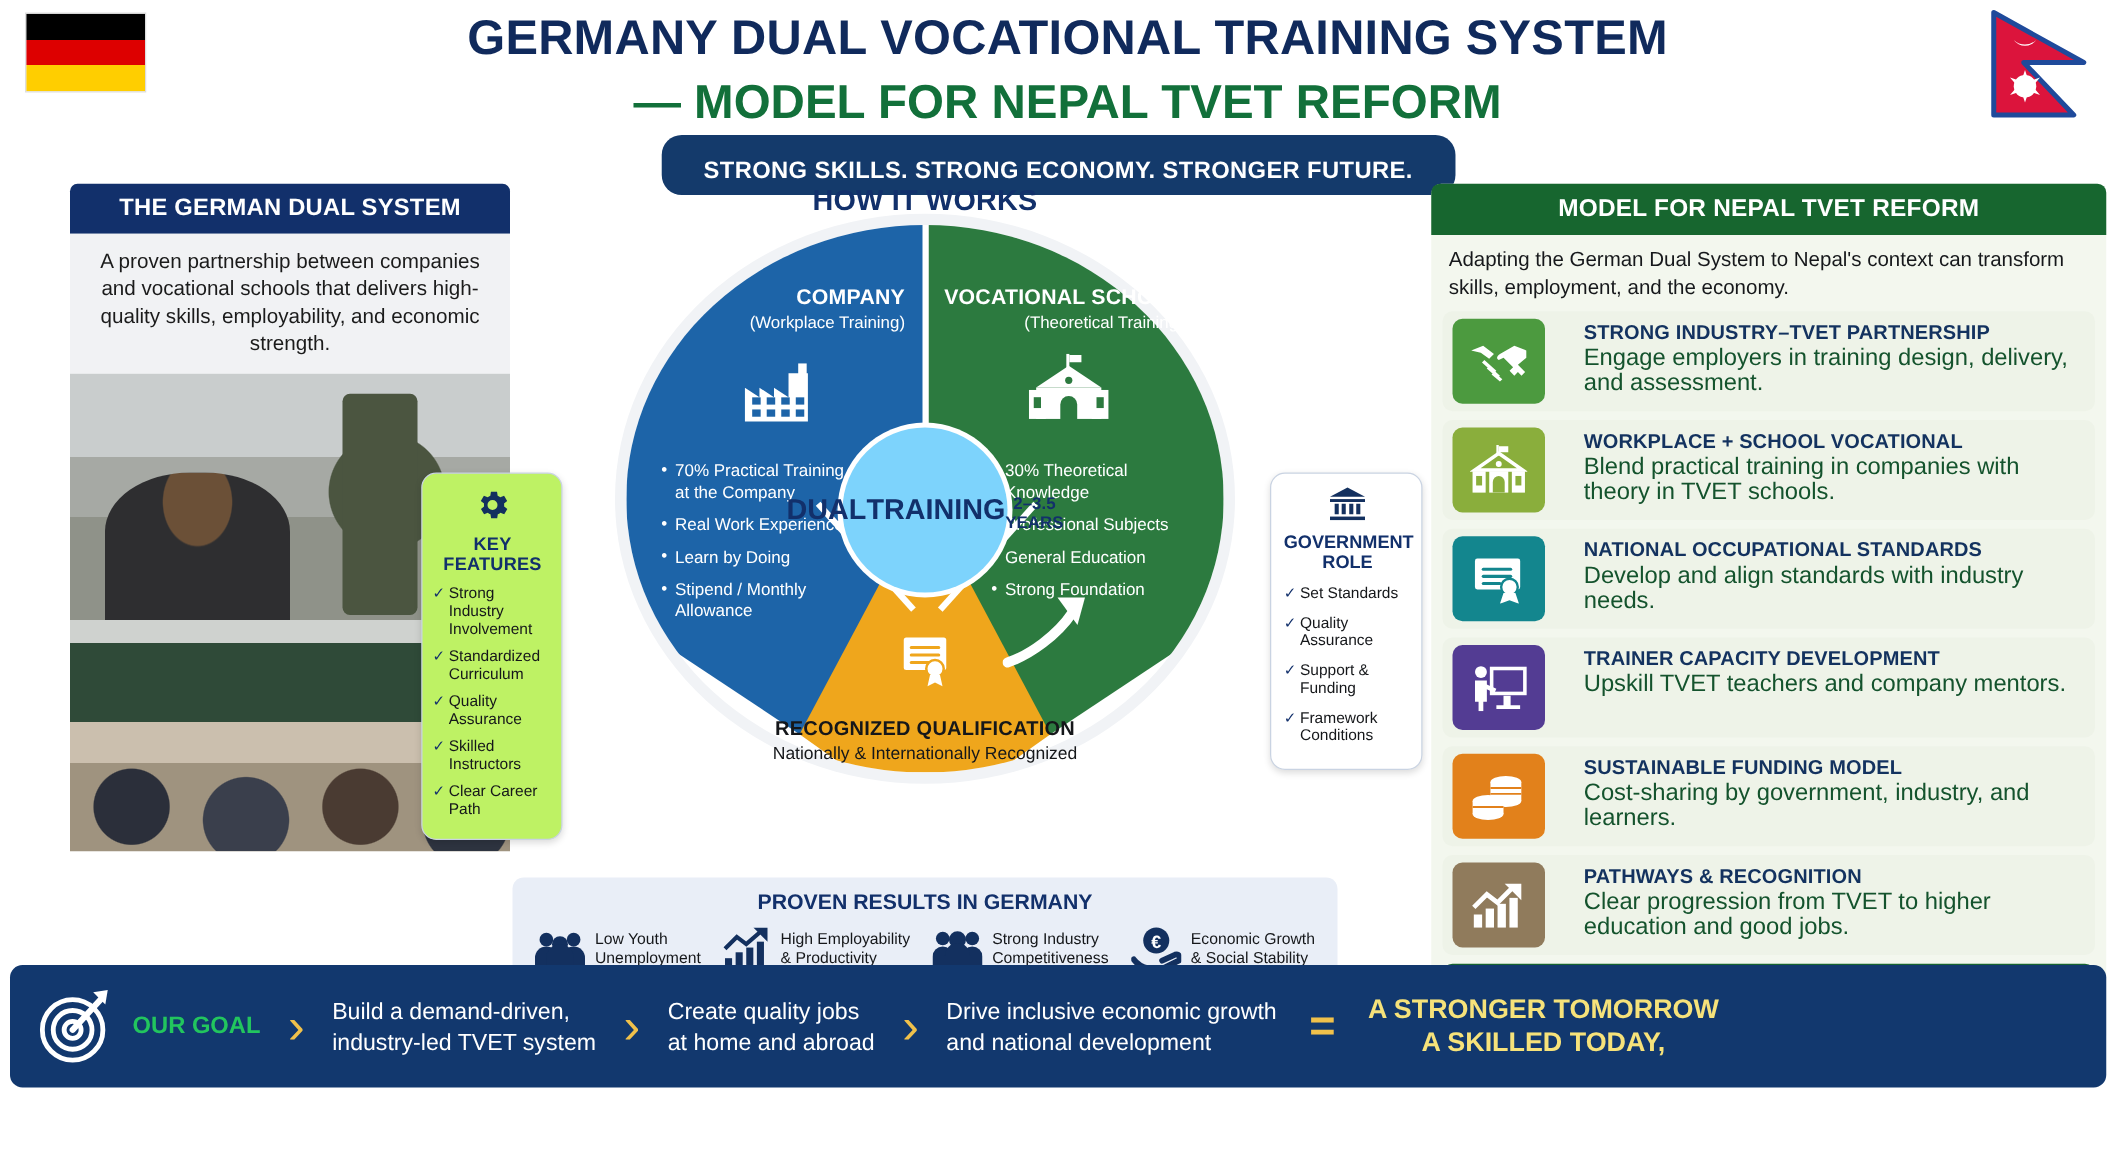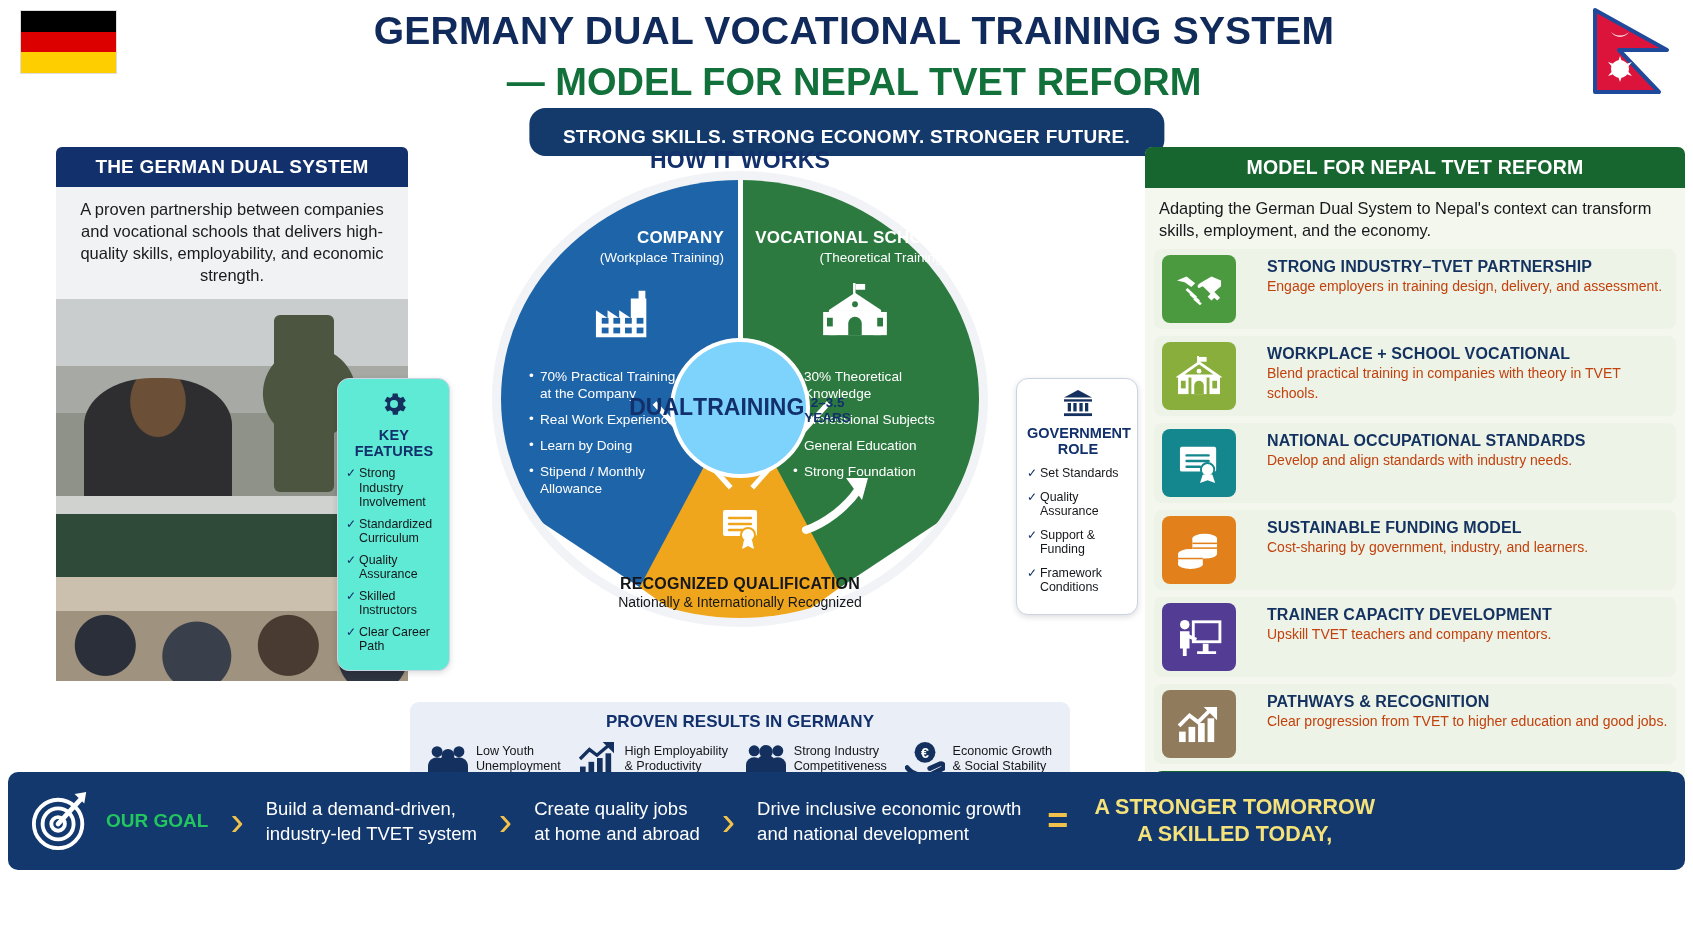--- a/index.html
+++ b/index.html
@@ -72,21 +72,21 @@
     background:
       radial-gradient(circle at 14% 60%, #2b2f3a 0 30px, transparent 31px),
       radial-gradient(circle at 40% 72%, #3a3f4c 0 34px, transparent 35px),
       radial-gradient(circle at 66% 60%, #4a3b32 0 30px, transparent 31px),
       radial-gradient(circle at 90% 74%, #2e3440 0 34px, transparent 35px);
   }
 
   
   .kf-card {
     position: absolute; left: 337px; top: 378px; width: 113px;
-    background: #5eead4; border: 1px solid #c9d3e2; border-radius: 12px;
+    background: #bef264; border: 1px solid #c9d3e2; border-radius: 12px;
     padding: 10px 7px 9px 8px; box-shadow: 0 2px 6px rgba(0,0,0,.14);
   }
   .kf-icon { text-align: center; margin-bottom: 4px; }
   .kf-title {
     text-align: center; color: #12306B; font-weight: bold; font-size: 14.5px;
     margin-bottom: 7px; letter-spacing: .2px;
   }
   .kf-li {
     font-size: 12.4px; color: #15171a; line-height: 14.5px; margin-bottom: 7px;
     padding-left: 13px; position: relative;
@@ -205,21 +205,21 @@
   .reform-item {
     display: flex; align-items: flex-start; gap: 11px;
     background: #eef3e8; border-radius: 8px; margin: 0 9px 7px; padding: 6px 8px;
   }
   .reform-icon {
     width: 74px; height: 68px; border-radius: 8px; flex: 0 0 74px;
     display: flex; align-items: center; justify-content: center; color: #fff;
   }
   .reform-text { padding-top: 3px; margin-left: 20px; }
   .reform-h { color: #13325F; font-weight: bold; font-size: 16px; letter-spacing: .1px; }
-  .reform-p { color: #c2410c; font-size: 14px; line-height: 19.5px; margin-top: 1px; }
+  .reform-p { color: #14532d; font-size: 19px; line-height: 19.5px; margin-top: 1px; }
   .reform-final {
     display: flex; align-items: center; gap: 14px;
     background: #176430; color: #fff; border-radius: 8px; margin: 3px 9px 0; padding: 8px 10px;
   }
   .reform-final .ft { font-weight: bold; font-size: 15.4px; line-height: 20px; text-align: center; flex:1; }
 
   
   .banner {
     position: absolute; left: 8px; top: 772px; width: 1677px; height: 98px;
     background: #12386E; border-radius: 10px; display: flex; align-items: center;
@@ -507,20 +507,36 @@
               <line x1="11" y1="19" x2="34" y2="19"></line>
               <line x1="11" y1="25" x2="25" y2="25"></line>
             </g>
           <circle cx="33" cy="28" r="7" fill="#fff" stroke="#13868E" stroke-width="2"></circle>
           <path d="M28 33 l-3 9 l8 -3 l8 3 l-3 -9 z"></path>
         </svg>
       </div>
       <div class="reform-text">
         <div class="reform-h">NATIONAL OCCUPATIONAL STANDARDS</div>
         <div class="reform-p">Develop and align standards with industry needs.</div>
+      </div>
+    </div>
+
+    <div class="reform-item">
+      <div class="reform-icon" style="background:#533C93">
+        <svg width="46" height="38" viewBox="0 0 48 40" fill="#fff">
+          <rect x="18" y="4" width="28" height="21" fill="none" stroke="#fff" stroke-width="3"></rect>
+          <circle cx="9" cy="7" r="5"></circle>
+          <path d="M4 14 h10 v18 h-3 v8 h-4 v-8 h-3 z"></path>
+          <path d="M13 17 l9 4 l-1.5 3.5 l-9 -4 z"></path>
+          <path d="M28 27 h6 v8 h8 v3 H22 v-3 h6 z"></path>
+        </svg>
+      </div>
+      <div class="reform-text">
+        <div class="reform-h">TRAINER CAPACITY DEVELOPMENT</div>
+        <div class="reform-p">Upskill TVET teachers and company mentors.</div>
       </div>
     </div>
 
     <div class="reform-item">
       <div class="reform-icon" style="background:#E2811B">
         <svg width="46" height="38" viewBox="0 0 48 40" fill="#fff">
           <ellipse cx="30" cy="8" rx="13" ry="5"></ellipse>
             <rect x="17" y="8" width="26" height="16"></rect>
             <ellipse cx="30" cy="24" rx="13" ry="5"></ellipse>
           <g stroke="#E2811B" stroke-width="1.6">
@@ -535,36 +551,20 @@
             </g>
         </svg>
       </div>
       <div class="reform-text">
         <div class="reform-h">SUSTAINABLE FUNDING MODEL</div>
         <div class="reform-p">Cost-sharing by government, industry, and learners.</div>
       </div>
     </div>
 
     <div class="reform-item">
-      <div class="reform-icon" style="background:#533C93">
-        <svg width="46" height="38" viewBox="0 0 48 40" fill="#fff">
-          <rect x="18" y="4" width="28" height="21" fill="none" stroke="#fff" stroke-width="3"></rect>
-          <circle cx="9" cy="7" r="5"></circle>
-          <path d="M4 14 h10 v18 h-3 v8 h-4 v-8 h-3 z"></path>
-          <path d="M13 17 l9 4 l-1.5 3.5 l-9 -4 z"></path>
-          <path d="M28 27 h6 v8 h8 v3 H22 v-3 h6 z"></path>
-        </svg>
-      </div>
-      <div class="reform-text">
-        <div class="reform-h">TRAINER CAPACITY DEVELOPMENT</div>
-        <div class="reform-p">Upskill TVET teachers and company mentors.</div>
-      </div>
-    </div>
-
-    <div class="reform-item">
       <div class="reform-icon" style="background:#907B5C">
         <svg width="44" height="38" viewBox="0 0 46 40" fill="#fff">
           <path d="M2 22 L13 11 L22 18 L36 4" stroke="#fff" stroke-width="4" fill="none"></path>
           <path d="M28 2 h14 v14 l-5 -5 l-4 -4 z"></path>
           <rect x="2" y="28" width="7" height="11"></rect>
             <rect x="12" y="23" width="7" height="16"></rect>
           <rect x="22" y="19" width="7" height="20"></rect>
             <rect x="32" y="14" width="7" height="25"></rect>
         </svg>
       </div>

